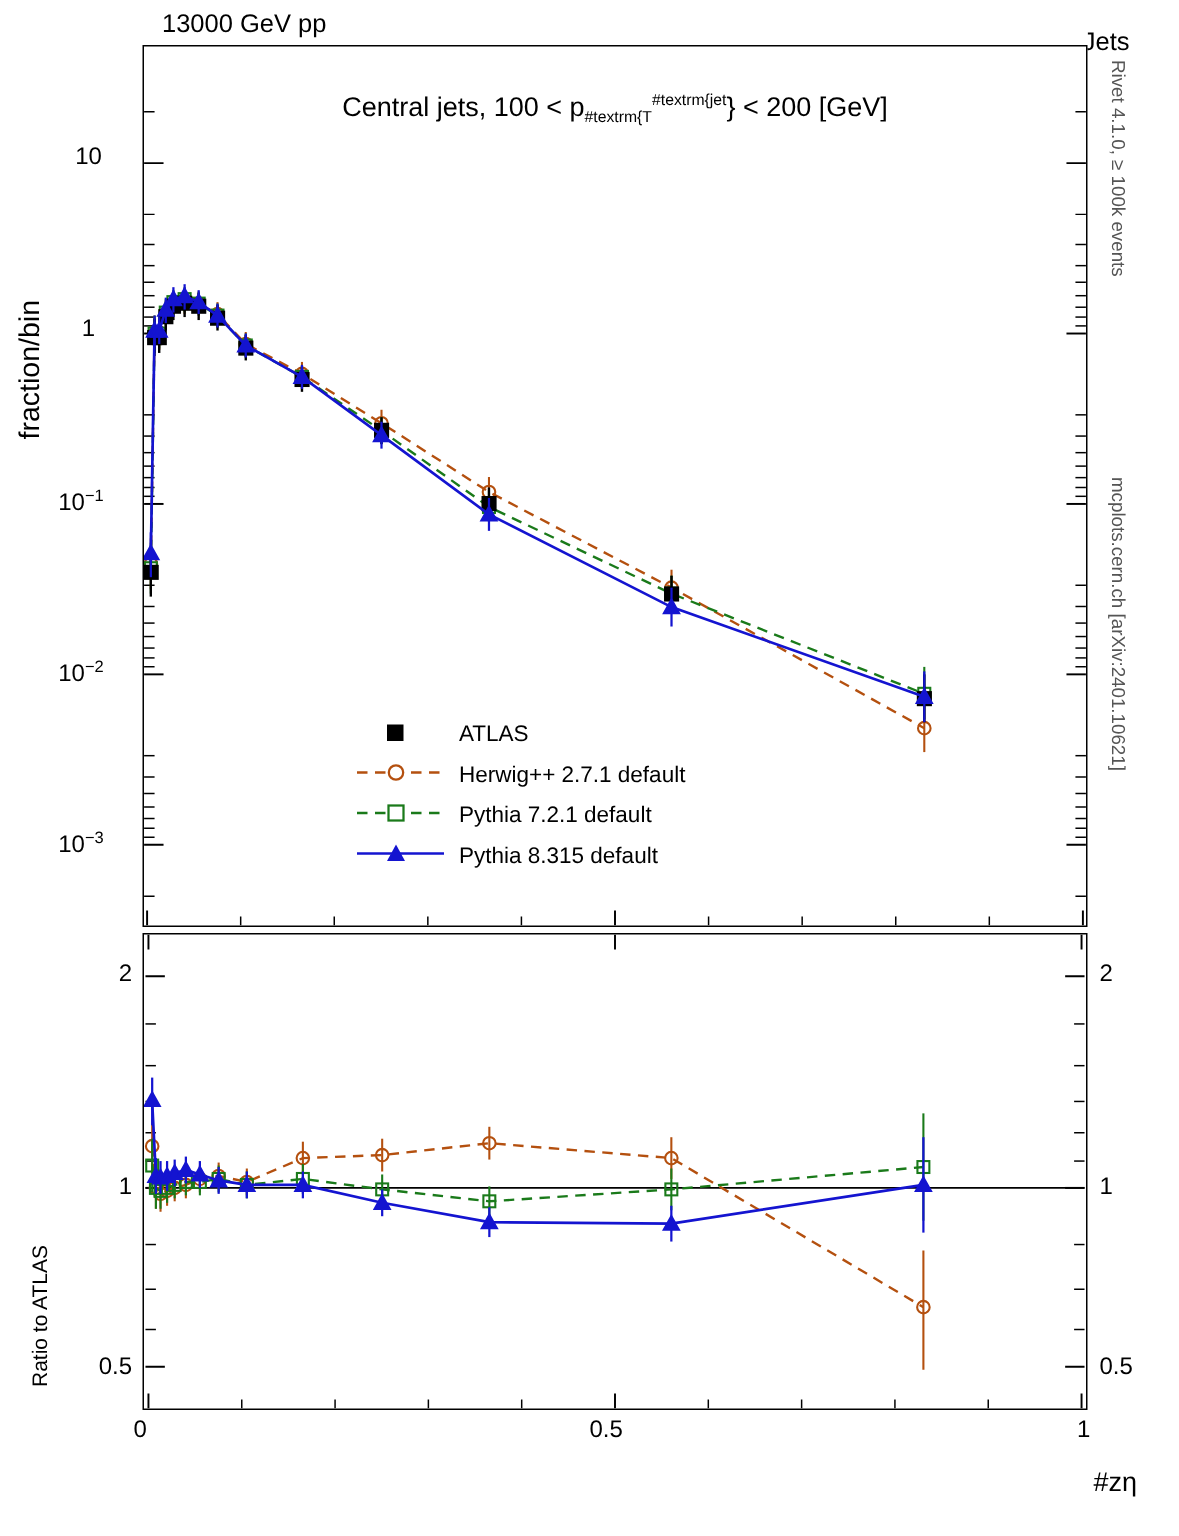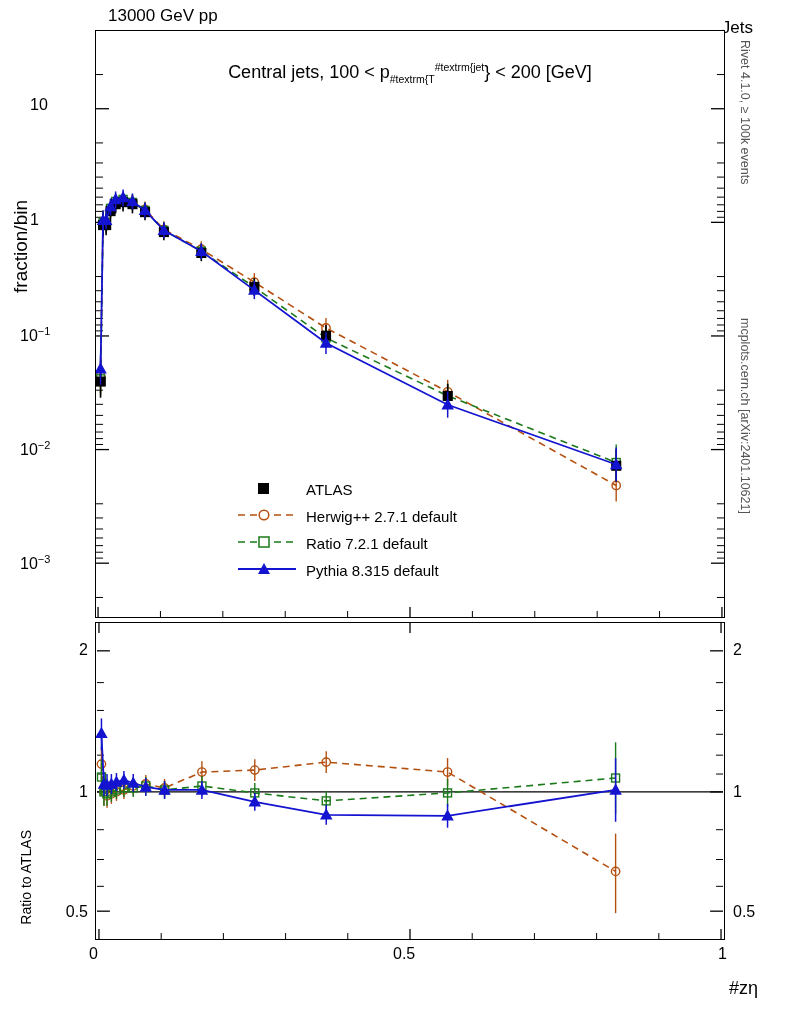--- a/index.html
+++ b/index.html
@@ -80,21 +80,21 @@
     position: absolute;
     right: 28px; top: 978px;
     font-size: 18px;
   }
   
   .tick {
     position: absolute;
     font-size: 16px;
     white-space: nowrap;
   }
-  .tick.ylab-main { right: 0; text-align: left; }
+  .tick.ylab-main { right: 0; text-align: center; }
   .sup { font-size: 11px; vertical-align: super; }
   
   .plot-title {
     position: absolute;
     left: 0; right: 0; top: 30px;
     text-align: center;
     font-size: 18px;
     white-space: nowrap;
   }
   .plot-title .sub { font-size: 10.5px; vertical-align: sub; }
@@ -398,21 +398,21 @@
         </span>
         <span class="legend-label">Herwig++ 2.7.1 default</span>
       </div>
       <div class="legend-row">
         <span class="legend-key">
           <svg width="62" height="20">
             <line x1="2" y1="10" x2="60" y2="10" stroke="#1a7a1a" stroke-width="1.6" stroke-dasharray="7,5"></line>
             <rect x="23" y="5" width="10" height="10" fill="#fff" stroke="#1a7a1a" stroke-width="1.5"></rect>
           </svg>
         </span>
-        <span class="legend-label">Ratio 7.2.1 default</span>
+        <span class="legend-label">Pythia 7.2.1 default</span>
       </div>
       <div class="legend-row">
         <span class="legend-key">
           <svg width="62" height="20">
             <line x1="2" y1="10" x2="60" y2="10" stroke="#1414d0" stroke-width="1.8"></line>
             <polygon points="28,4 34,15 22,15" fill="#1414d0"></polygon>
           </svg>
         </span>
         <span class="legend-label">Pythia 8.315 default</span>
       </div>

